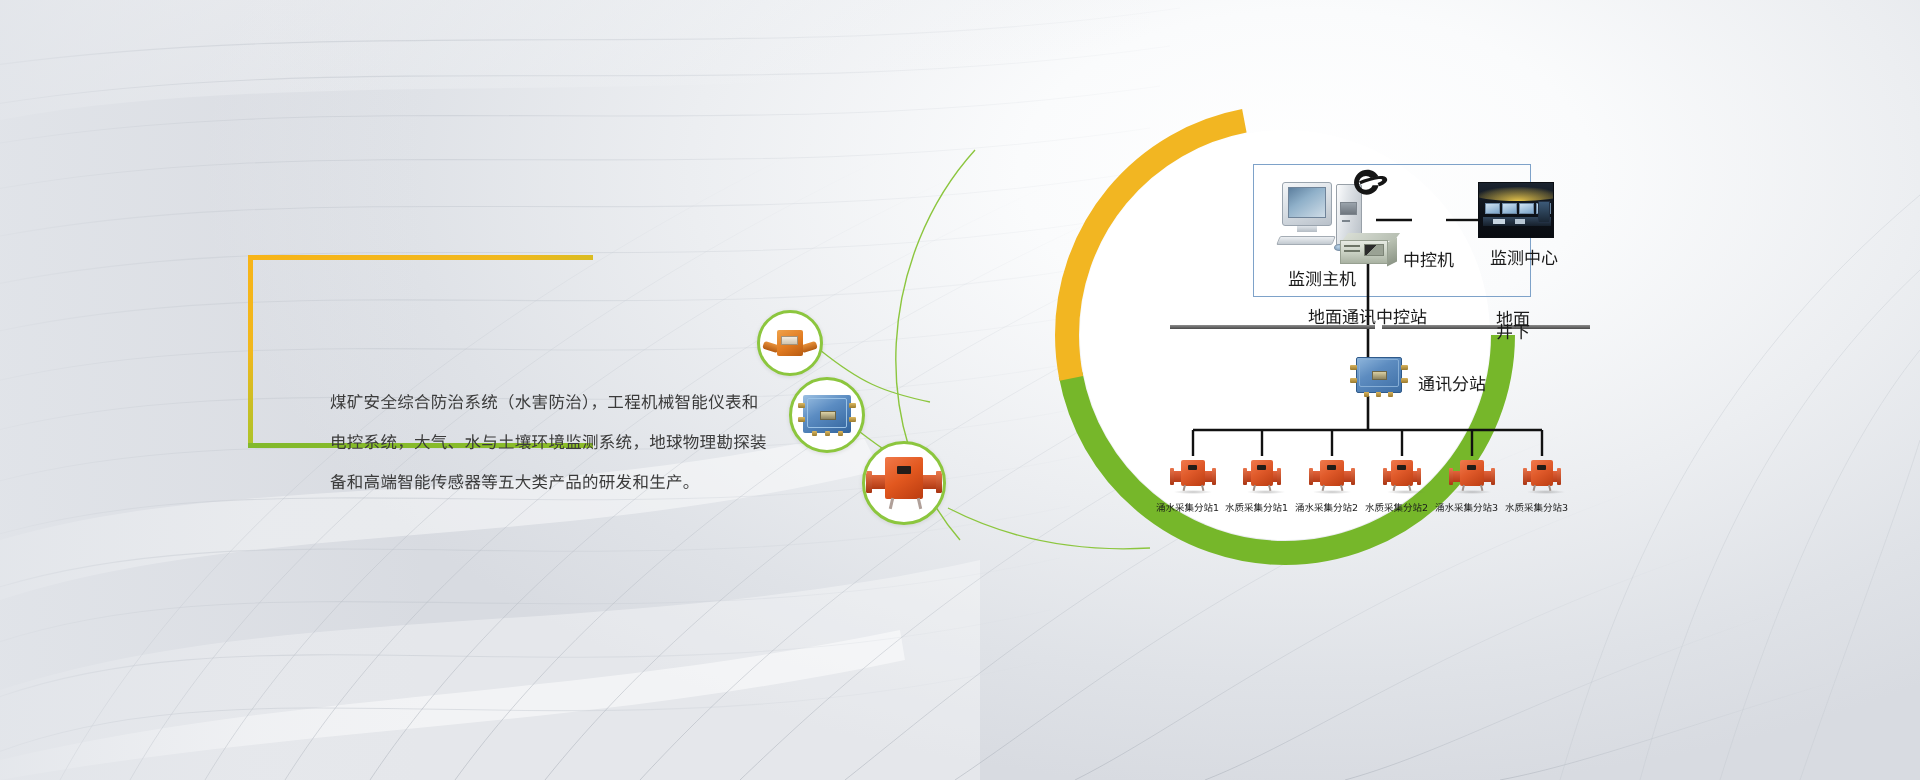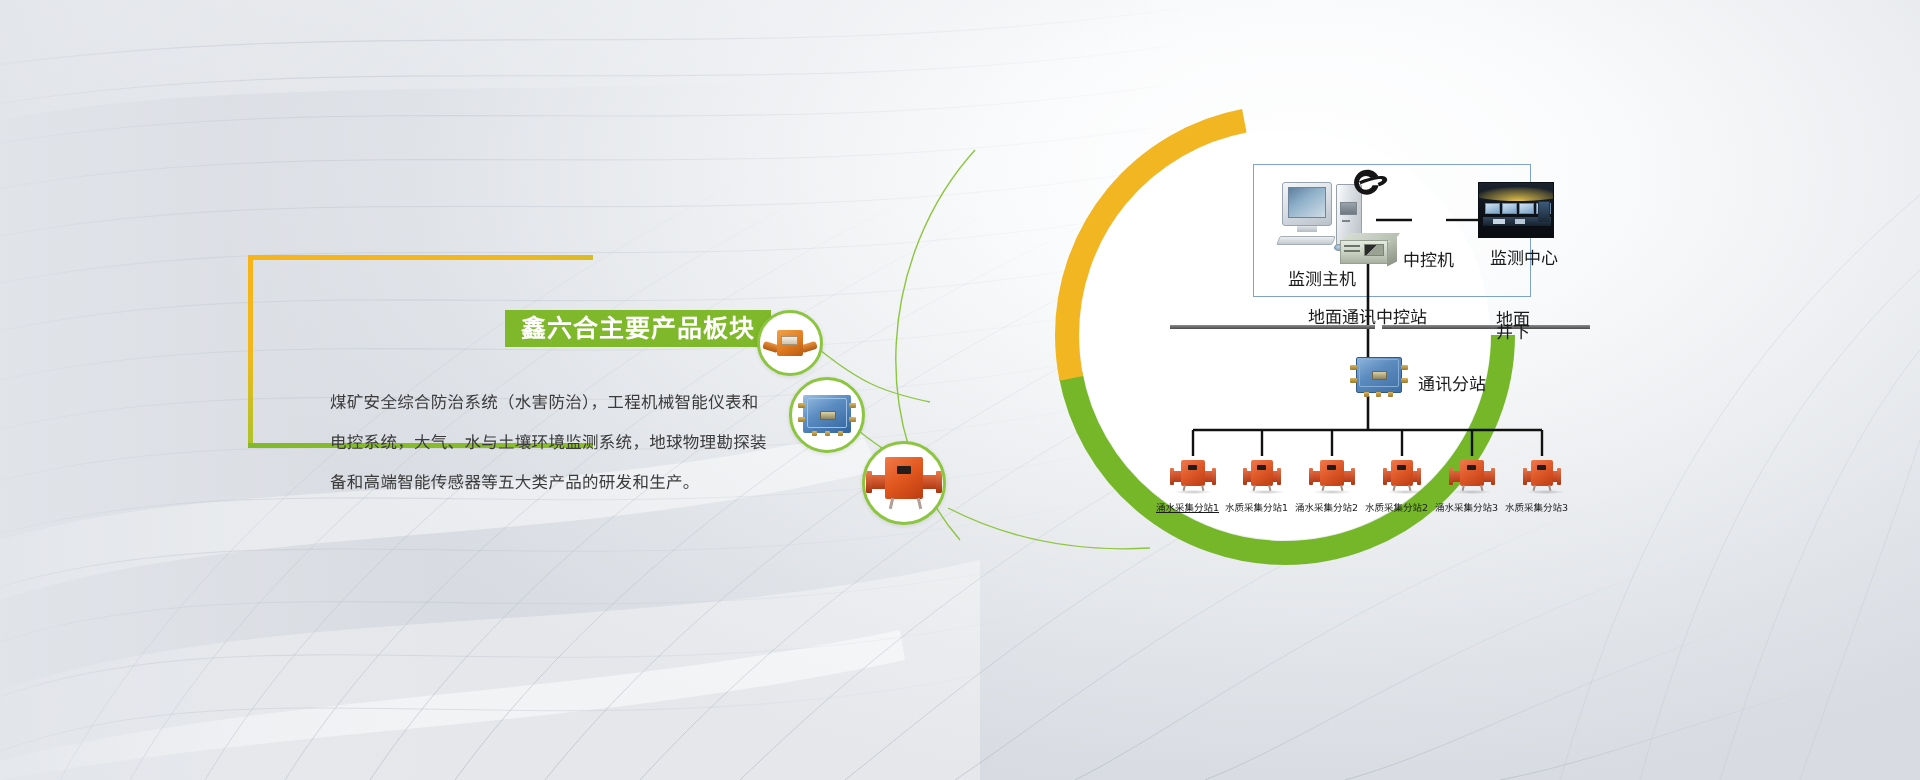--- a/index.html
+++ b/index.html
@@ -594,21 +594,21 @@
         <div class="pipe-r"></div>
         <div class="flange-l"></div>
         <div class="flange-r"></div>
       <div class="core"></div>
         <div class="chip"></div>
         <div class="leg-a"></div>
         <div class="leg-b"></div>
         <div class="shadow"></div>
     </div>
 
-    <div class="lbl sm" style="left:-4px;  top:372px;text-decoration:underline;">涌水采集分站1</div>
+    <div class="lbl sm" style="left:-4px;  top:372px;">涌水采集分站1</div>
     <div class="lbl sm" style="left:65px;  top:372px;">水质采集分站1</div>
     <div class="lbl sm" style="left:135px; top:372px;">涌水采集分站2</div>
     <div class="lbl sm" style="left:205px; top:372px;">水质采集分站2</div>
     <div class="lbl sm" style="left:275px; top:372px;">涌水采集分站3</div>
     <div class="lbl sm" style="left:345px; top:372px;text-align:center;">水质采集分站3</div>
   </div>
 
   <div class="bubble" style="left:757px; top:310px; width:66px; height:66px;">
     <div class="b-orange">
       <div class="oarm-l"></div>
@@ -641,23 +641,20 @@
       <div class="fl" style="right:0;"></div>
       <div class="core"></div>
       <div class="chip"></div>
       <div class="leg-a"></div>
       <div class="leg-b"></div>
     </div>
   </div>
 
   <div class="left-panel"></div>
 
-  <div class="title-bar">
-    <span class="title-text">鑫六合主要产品板块</span>
-  </div>
 
   <div class="body-copy">
     <p>煤矿安全综合防治系统（水害防治），工程机械智能仪表和</p>
     <p>电控系统，大气、水与土壤环境监测系统，地球物理勘探装</p>
     <p>备和高端智能传感器等五大类产品的研发和生产。</p>
   </div>
 
 </div>
 
 </body></html>

